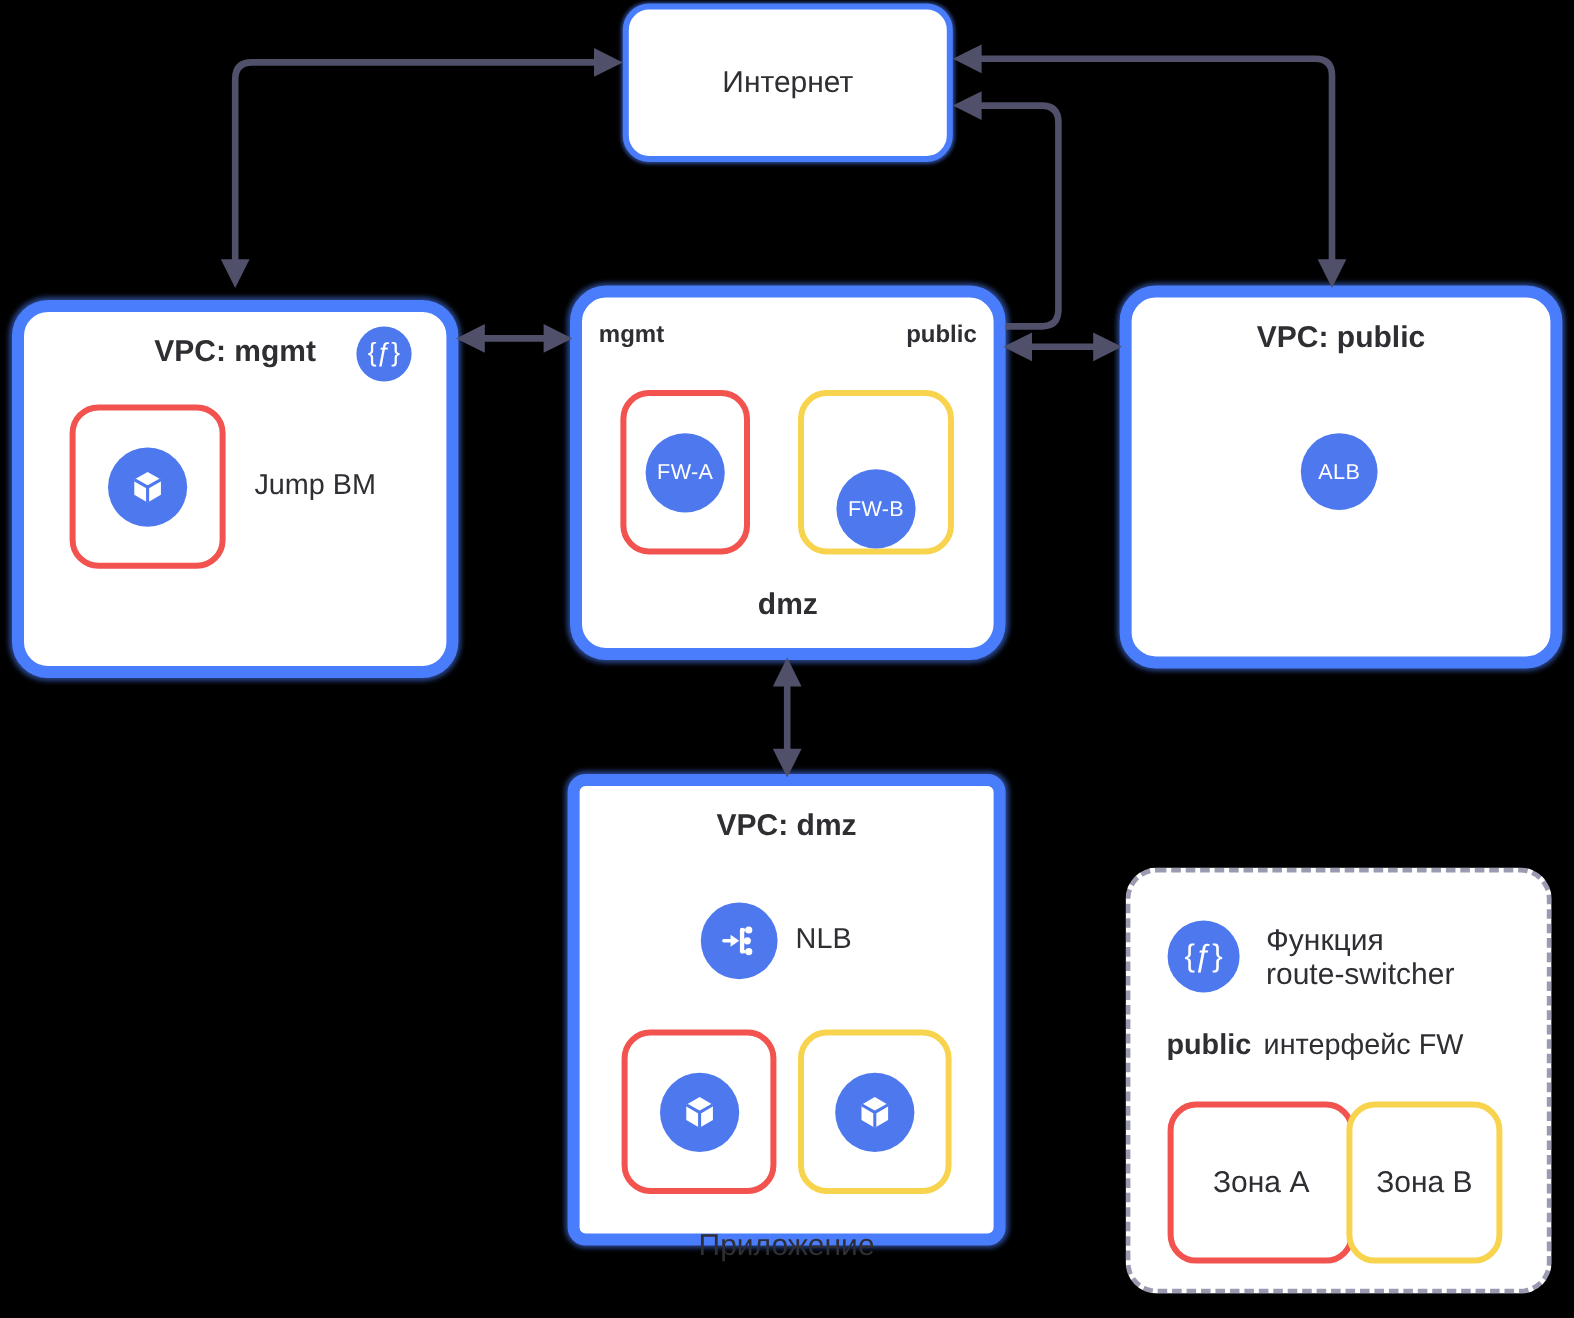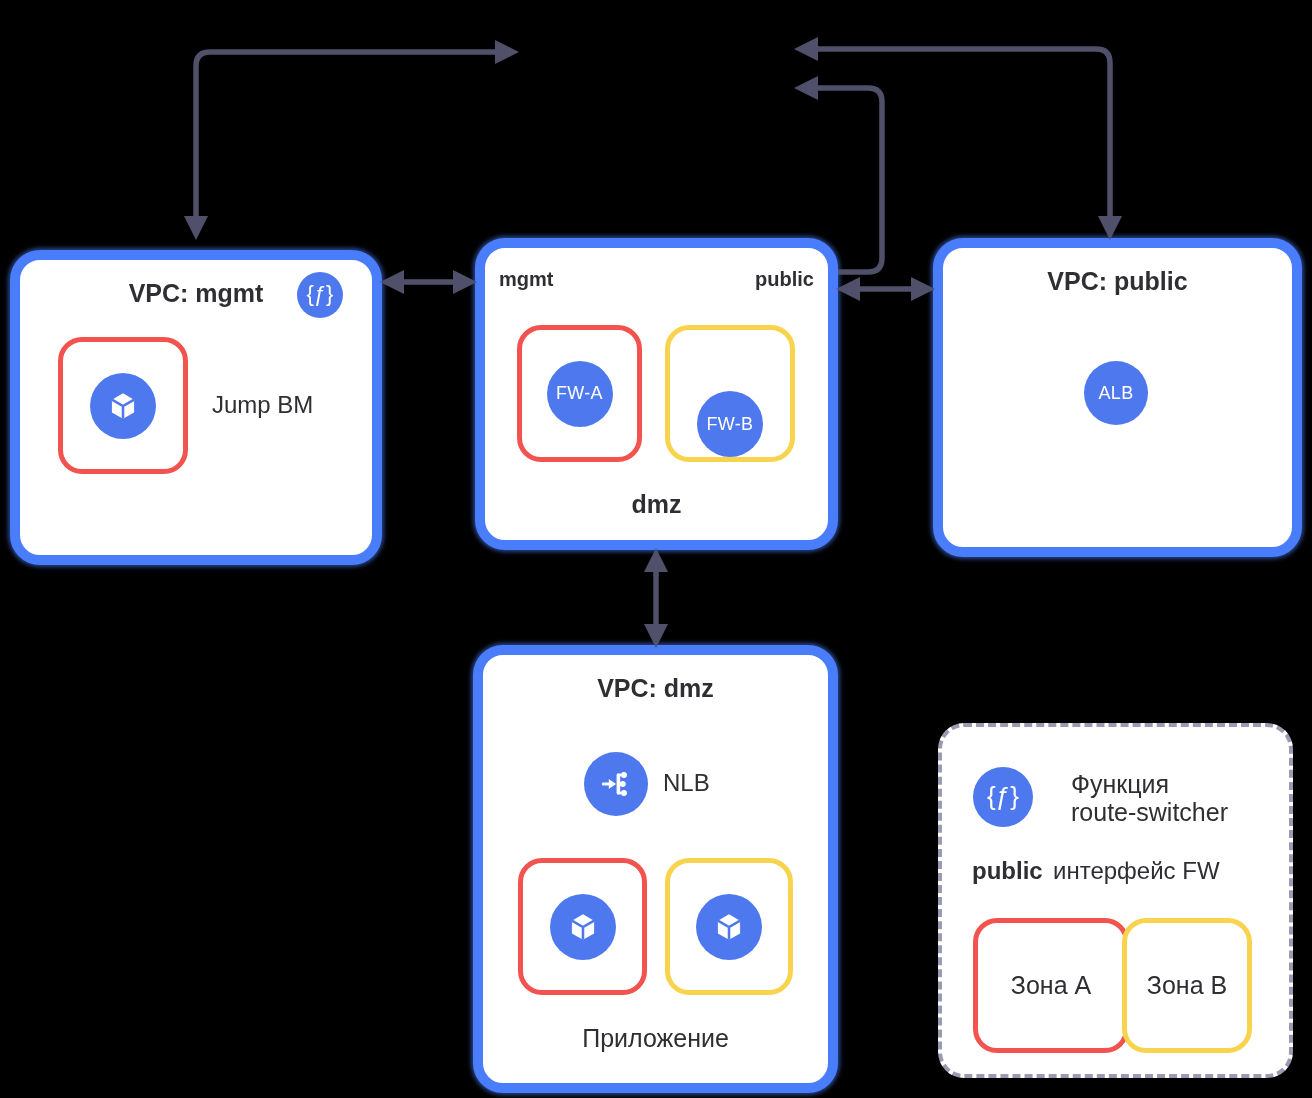--- a/index.html
+++ b/index.html
@@ -46,61 +46,64 @@
   #connectors{position:absolute;left:0;top:0;pointer-events:none;}
   #connectors path{stroke:#50506b;stroke-width:5.5;fill:none;}
   #connectors polygon{fill:#50506b;stroke:none;}
   svg.glyph{display:block;}
 </style>
 </head>
 <body>
 
 <div id="canvas">
 
+  <div class="internet" style="left:519px;top:3px;width:275px;height:132px;">
+    <span>Интернет</span>
+  </div>
 
   <div class="vpc" style="left:10px;top:238px;width:372px;height:315px;margin-top:12px;">
     <div class="vpc-title">VPC: mgmt</div>
     <div class="circle abs" style="left:277px;top:12px;width:46px;height:46px;">
       <span class="fn-glyph">{ƒ}</span>
     </div>
     <div class="card" style="left:38px;top:77px;width:130px;height:137px;">
       <div class="circle" style="width:66px;height:66px;">
         <svg class="glyph" width="36" height="36" viewBox="0 0 24 24">
           <polygon points="12,3.5 19.4,7.75 19.4,16.25 12,20.5 4.6,16.25 4.6,7.75" fill="#ffffff"></polygon>
           <path d="M4.6 7.75 L12 12 L19.4 7.75 M12 12 L12 20.5" stroke="#4e78ee" stroke-width="1.7" fill="none"></path>
         </svg>
       </div>
     </div>
     <div class="plain-label" style="left:192px;top:131px;">Jump BM</div>
   </div>
 
   <div class="vpc" style="left:475px;top:238px;width:363px;height:312px;">
     <div class="corner-label" style="left:14px;">mgmt</div>
     <div class="corner-label" style="right:14px;">public</div>
-    <div class="card" style="left:32px;top:77px;width:125px;height:137px;">
+    <div class="card" style="left:32px;top:77px;width:108px;height:137px;">
       <div class="circle" style="width:66px;height:66px;">
         <span class="circle-label">FW-A</span>
       </div>
     </div>
     <div class="card yellow" style="left:180px;top:77px;width:130px;height:137px;align-items:flex-end;">
       <div class="circle" style="width:66px;height:66px;">
         <span class="circle-label">FW-B</span>
       </div>
     </div>
     <div class="center-label" style="top:242px;">dmz</div>
   </div>
 
   <div class="vpc" style="left:933px;top:238px;width:369px;height:319px;">
     <div class="vpc-title">VPC: public</div>
     <div class="circle abs" style="left:141px;top:113px;width:64px;height:64px;">
       <span class="circle-label">ALB</span>
     </div>
   </div>
 
-  <div class="vpc" style="left:473px;top:645px;width:365px;height:448px;">
+  <div class="vpc" style="left:473px;top:645px;width:365px;height:393px;border-radius:15px;">
     <div class="vpc-title">VPC: dmz</div>
     <div class="circle abs" style="left:101px;top:97px;width:64px;height:64px;">
       <svg class="glyph" width="36" height="36" viewBox="0 0 24 24">
         <path d="M3.5 12 H7.5" stroke="#ffffff" stroke-width="2" stroke-linecap="round" fill="none"></path>
         <polygon points="12,12 7.2,8.7 7.2,15.3" fill="#ffffff"></polygon>
         <path d="M13.6 6 V18" stroke="#ffffff" stroke-width="2.4" stroke-linecap="round" fill="none"></path>
         <path d="M13.6 6 H15.4 M13.6 12 H14.6 M13.6 18 H15.4" stroke="#ffffff" stroke-width="1.8" fill="none"></path>
         <circle cx="17.3" cy="6" r="2" fill="#ffffff"></circle>
         <circle cx="16.5" cy="12" r="2" fill="#ffffff"></circle>
         <circle cx="17.3" cy="18" r="2" fill="#ffffff"></circle>
@@ -123,21 +126,21 @@
         </svg>
       </div>
     </div>
     <div class="center-label" style="top:369px;font-weight:400;">Приложение</div>
   </div>
 
   <div class="legend" style="left:938px;top:723px;width:355px;height:355px;">
     <div class="circle abs" style="left:31px;top:40px;width:60px;height:60px;">
       <span class="fn-glyph" style="font-size:26px;">{ƒ}</span>
     </div>
-    <div class="legend-fn-text" style="left:113px;top:43px;margin-left:16px;">
+    <div class="legend-fn-text" style="left:113px;top:43px;">
       <div>Функция</div>
       <div>route-switcher</div>
     </div>
     <div class="plain-label" style="left:30px;top:130px;font-weight:700;">public</div>
     <div class="plain-label" style="left:111px;top:130px;">интерфейс FW</div>
     <div class="card" style="left:31px;top:191px;width:156px;height:135px;">
       <span class="zone-text">Зона A</span>
     </div>
     <div class="card yellow" style="left:180px;top:191px;width:130px;height:135px;">
       <span class="zone-text">Зона B</span>

